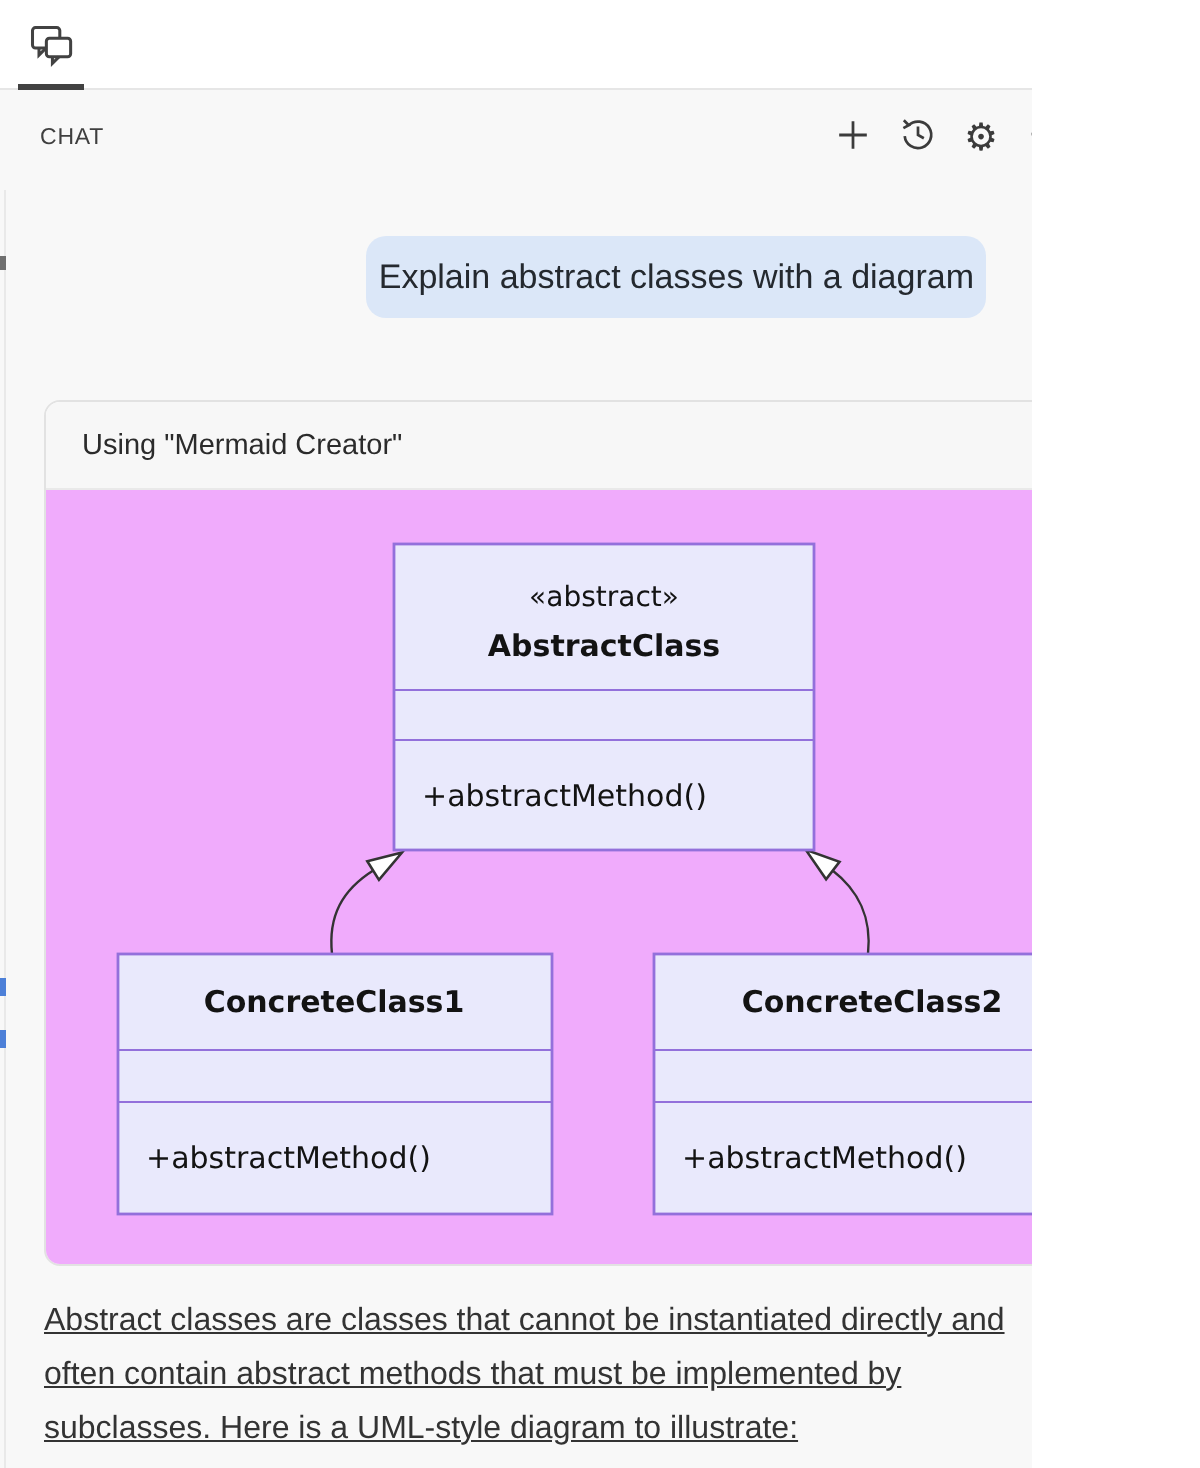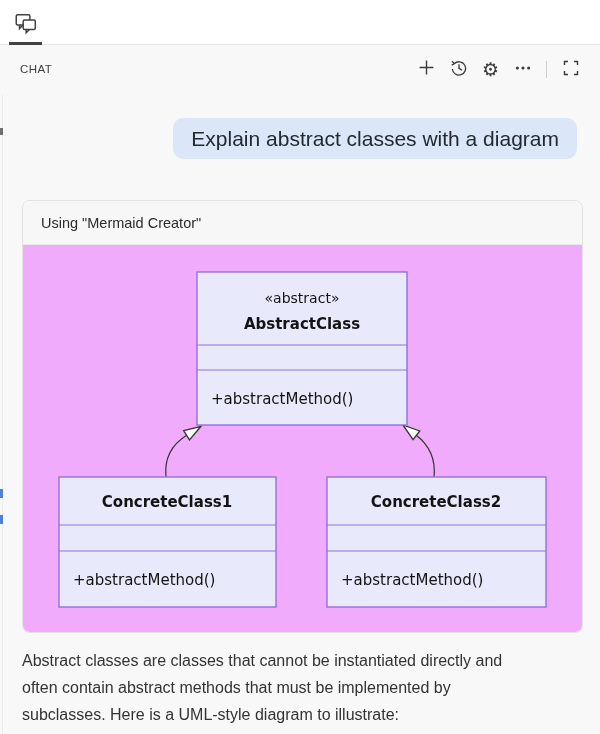--- a/index.html
+++ b/index.html
@@ -1,16 +1,16 @@
 <!DOCTYPE html>
 <html><head>
 <meta charset="utf-8">
 <style>
   html,body{margin:0;padding:0;background:#fff;}
-  .screen{position:relative;width:600px;height:734px;overflow:hidden;
+  .screen{position:relative;width:516px;height:734px;overflow:hidden;
           background:#f8f8f8;font-family:"Liberation Sans",sans-serif;
           -webkit-font-smoothing:antialiased;color:#333;}
   
   .tabbar{position:absolute;left:0;top:0;width:600px;height:45px;background:#fff;
           border-bottom:1px solid #e6e6e6;box-sizing:border-box;}
   .tab{position:absolute;left:8px;top:6px;width:36px;height:39px;display:flex;
        align-items:center;justify-content:center;cursor:pointer;}
   .tab-underline{position:absolute;left:9px;top:42px;width:33px;height:3px;background:#424242;}
   
   .panel-header{position:absolute;left:0;top:45px;width:600px;height:50px;}
@@ -22,33 +22,33 @@
   .gear-glyph{font-size:19px;line-height:1;color:#3b3b3b;}
   .vsep{width:1px;height:17px;background:#cecece;margin:0 5px;}
   
   .left-hairline{position:absolute;left:2px;top:95px;width:1px;height:639px;background:#e9e9e9;}
   .deco{position:absolute;left:0;}
   .deco-dark{top:128px;width:3px;height:7px;background:#6f6f6f;}
   .deco-blue1{top:489px;width:3px;height:9px;background:#4d80d8;}
   .deco-blue2{top:515px;width:3px;height:9px;background:#4d80d8;}
   
   .bubble{position:absolute;right:23px;top:118px;max-width:430px;background:#dbe7f8;
-          border-radius:10px;padding:10px 18px;font-size:21px;color:#24292f;
+          border-radius:10px;padding:10px 6px;font-size:17px;color:#24292f;
           line-height:21px;}
   
   .card{position:absolute;left:22px;top:200px;width:561px;height:433px;background:#fff;
         border:1px solid #e2e2e2;border-radius:8px;box-sizing:border-box;overflow:hidden;}
   .card-header{height:43px;background:#f7f7f7;border-bottom:1px solid #e9e9e9;display:flex;
                align-items:center;padding:0 18px;font-size:14.5px;color:#2b2b2b;cursor:pointer;}
   .card-body{position:relative;width:559px;height:388px;background:#f0abfc;}
   .diagram-svg{display:block;}
   .diagram-svg text{font-family:"DejaVu Sans","Liberation Sans",sans-serif;}
   
   .answer{position:absolute;left:22px;top:647px;width:560px;font-size:16px;line-height:27px;
-          color:#333;white-space:pre-line;}
+          color:#333;white-space:pre-line;text-decoration:underline;}
 </style>
 </head>
 <body>
 
 <div class="screen">
 
   <div class="tabbar">
     <div class="tab">
       <span>
         <svg width="26" height="26" viewBox="0 0 24 24" fill="none" stroke="#424242" stroke-width="1.4">

